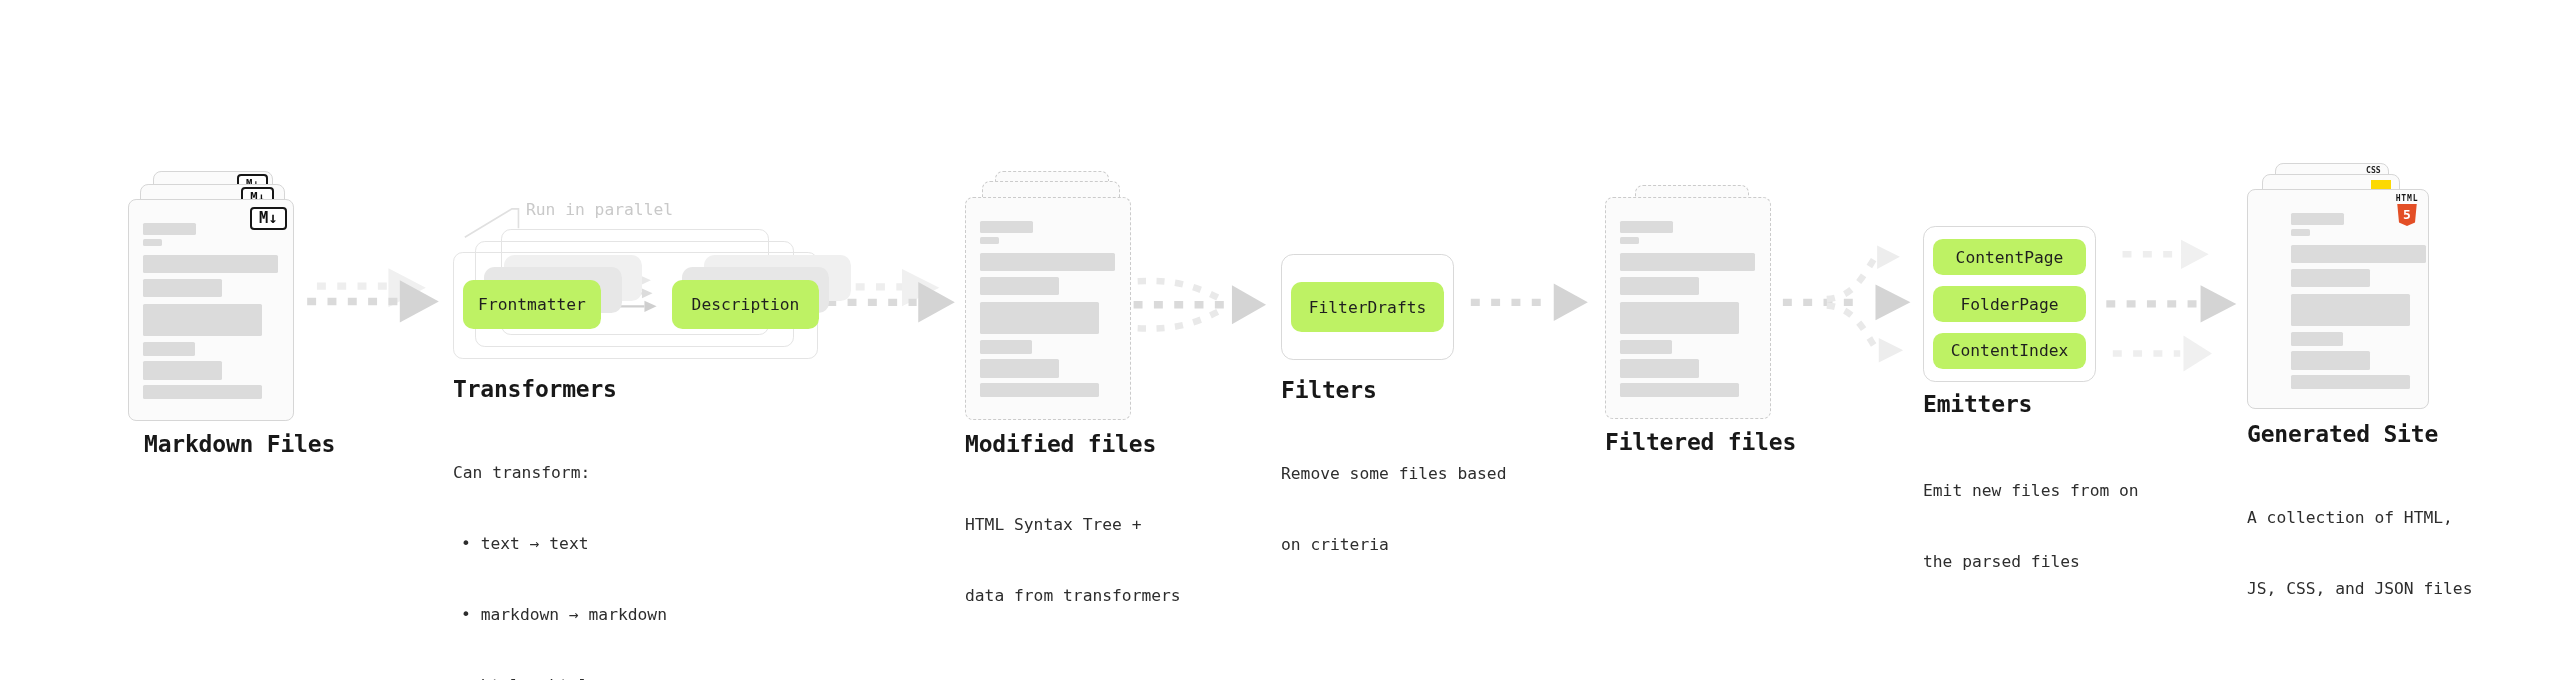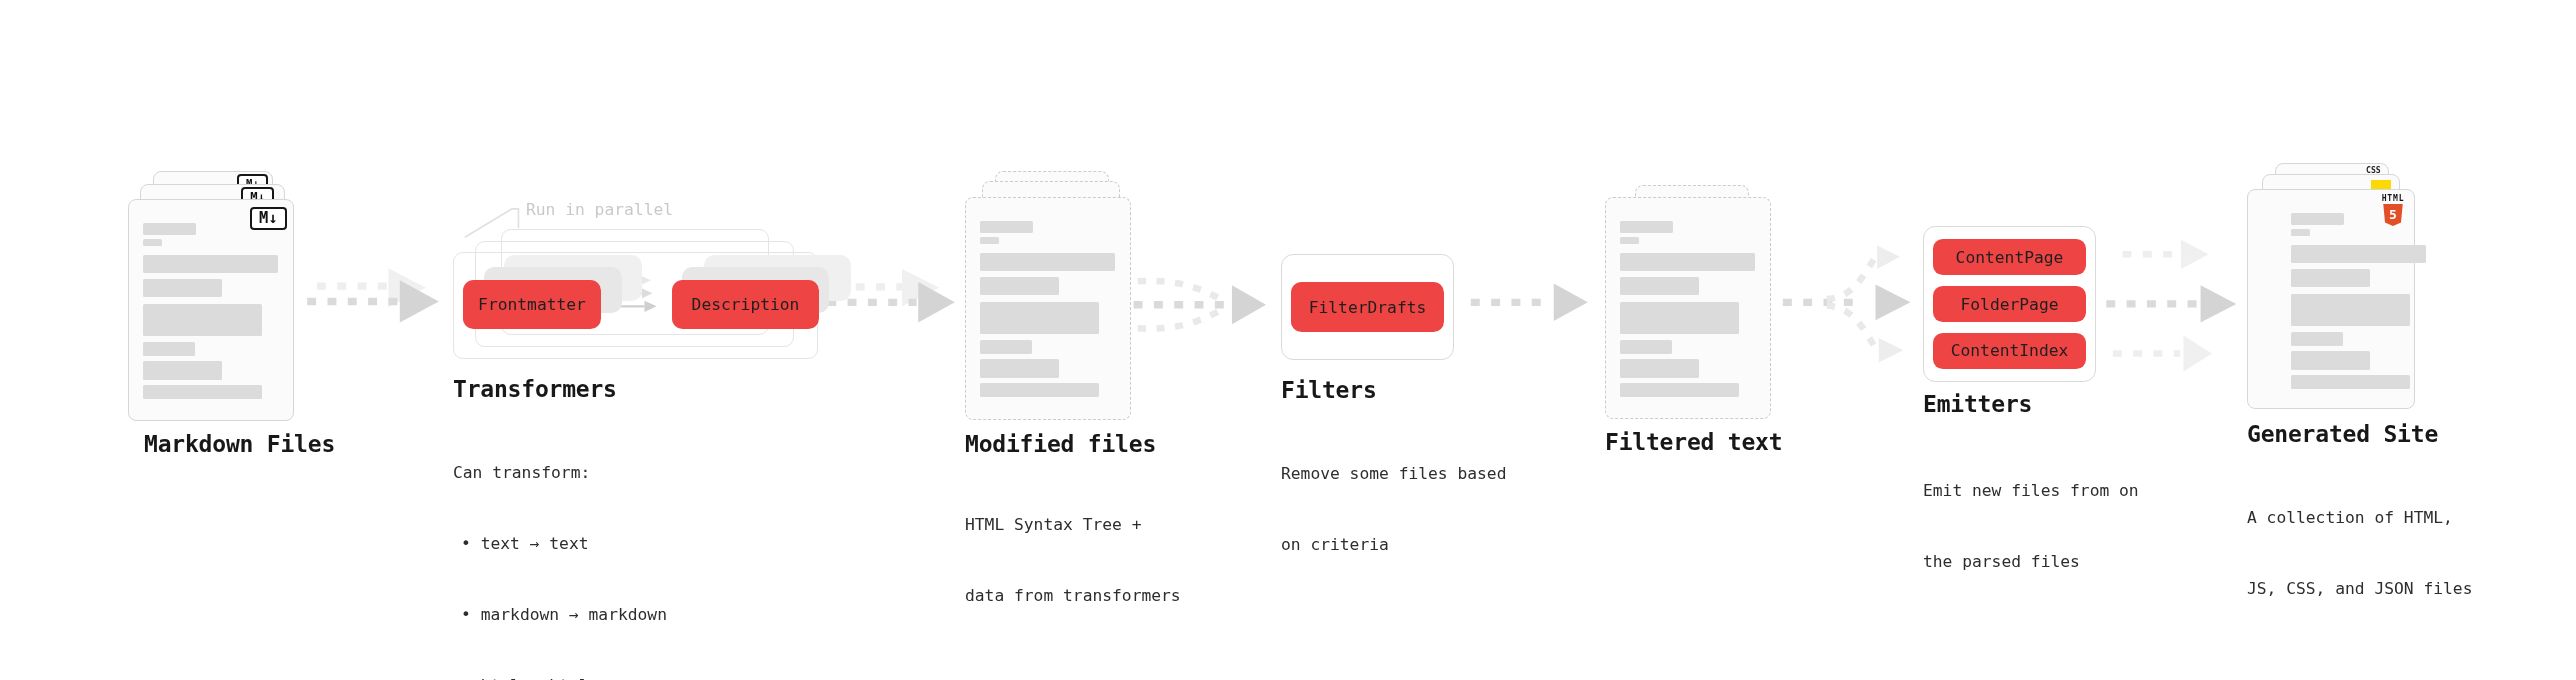--- a/index.html
+++ b/index.html
@@ -26,21 +26,21 @@
            font-weight:bold;color:#111;}
   .md-lg{width:32.5px;height:19.5px;font-size:15.4px;right:6.5px;top:6.5px;}
   .md-md{width:29px;height:16.3px;font-size:12.2px;right:9.8px;top:1.6px;border-width:2px;}
   .md-sm{width:27px;height:14.6px;font-size:10.6px;right:4.1px;top:1.6px;border-width:2px;}
 
   
   .tf-layer{position:absolute;box-sizing:border-box;border:1.6px solid #e4e4e4;border-radius:9.8px;background:transparent;}
 
   
   .pill{position:absolute;display:flex;align-items:center;justify-content:center;
-        background:#ef4444;border-radius:10.6px;font-size:16.3px;color:#1f1f1f;}
+        background:#bef264;border-radius:10.6px;font-size:16.3px;color:#1f1f1f;}
   .ghost1{background:#e7e7e7;}
   .ghost2{background:#f0f0f0;}
 
   
   .card{position:absolute;box-sizing:border-box;background:#ffffff;border:1.6px solid #d9d9d9;border-radius:12.2px;
         display:flex;flex-direction:column;align-items:center;justify-content:center;gap:10.6px;}
   .card .cpill{position:static;}
   .pill-wide{width:153px;height:50px;}
   .pill-row{width:153px;height:36px;border-radius:9.8px;}
 
@@ -205,21 +205,21 @@
   <div class="doc dashed" style="left:1605px;top:197px;width:166px;height:222px;">
     <div class="bar b1"></div>
     <div class="bar b2"></div>
     <div class="bar b3"></div>
     <div class="bar b4"></div>
     <div class="bar b5"></div>
     <div class="bar b6"></div>
     <div class="bar b7"></div>
     <div class="bar b8"></div>
   </div>
-  <div class="title" style="left:1605px;top:429px;">Filtered text</div>
+  <div class="title" style="left:1605px;top:429px;">Filtered files</div>
 
   <div class="card" style="left:1923px;top:226px;width:173px;height:156px;">
     <div class="pill cpill pill-row">ContentPage</div>
     <div class="pill cpill pill-row">FolderPage</div>
     <div class="pill cpill pill-row">ContentIndex</div>
   </div>
   <div class="title" style="left:1923px;top:391px;">Emitters</div>
   <div class="note" style="left:1923px;top:432px;">
     <div>Emit new files from on</div>
     <div>the parsed files</div>
@@ -227,21 +227,21 @@
 
   <div class="doc" style="left:2275px;top:163px;width:114px;height:37px;">
     <div class="css-badge">
       <div class="t">CSS</div>
       <div class="u"></div>
     </div>
   </div>
   <div class="doc" style="left:2262px;top:174px;width:138px;height:37px;">
     <div class="js-badge"></div>
   </div>
-  <div class="doc" style="left:2247px;top:189px;width:168px;height:220px;padding-left:29px;">
+  <div class="doc" style="left:2247px;top:189px;width:182px;height:220px;padding-left:29px;">
     <div class="html5">
       <div class="t">HTML</div>
       <div class="shield">5</div>
     </div>
     <div class="bar b1"></div>
     <div class="bar b2"></div>
     <div class="bar b3"></div>
     <div class="bar b4"></div>
     <div class="bar b5"></div>
     <div class="bar b6"></div>

